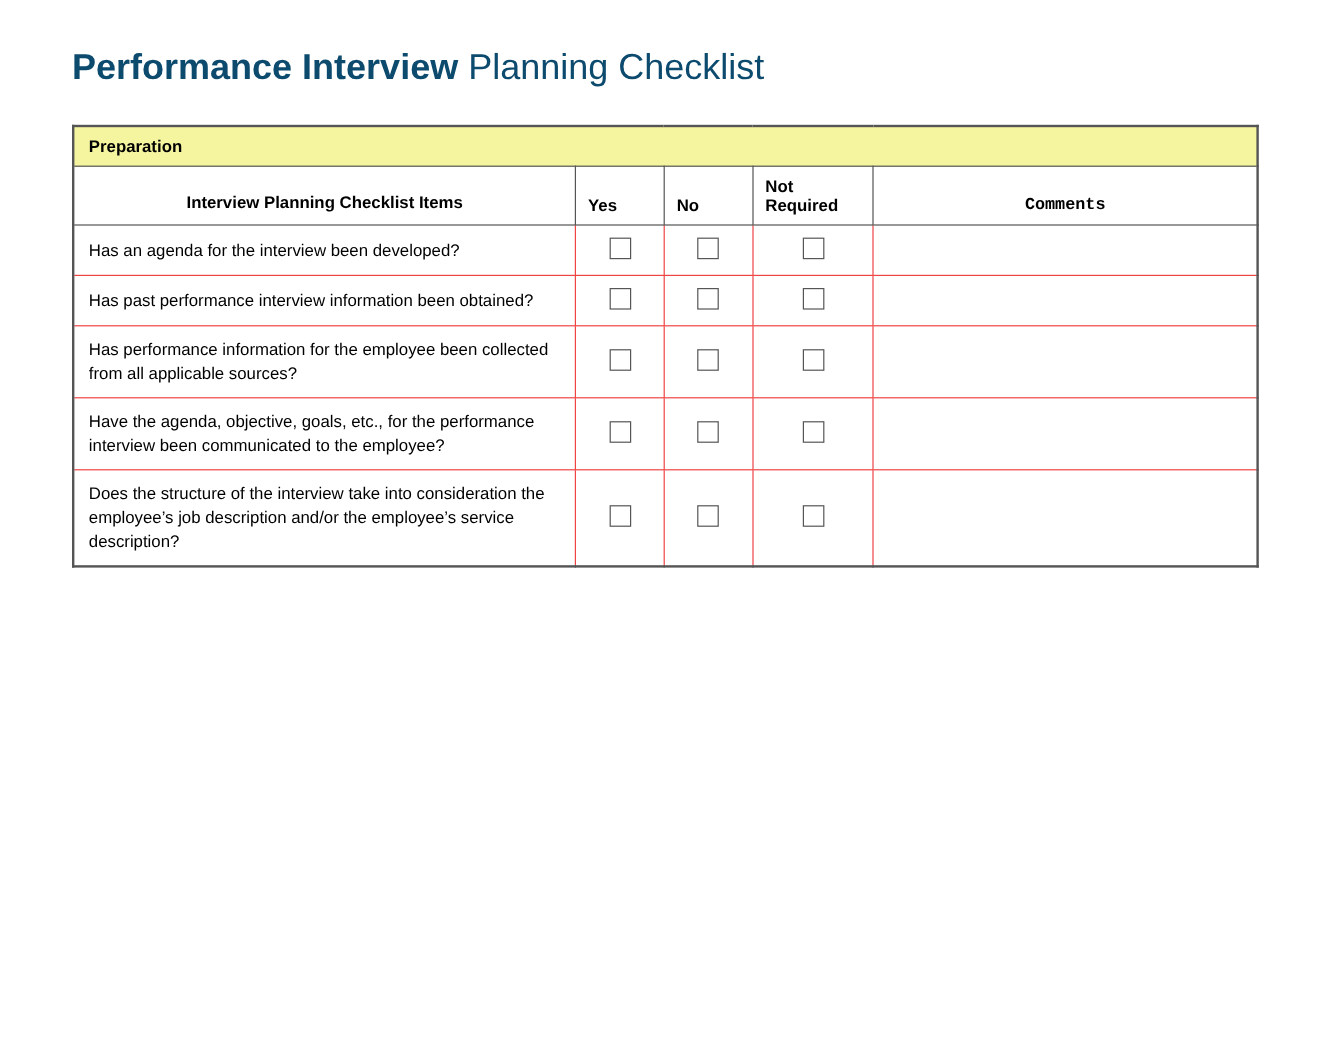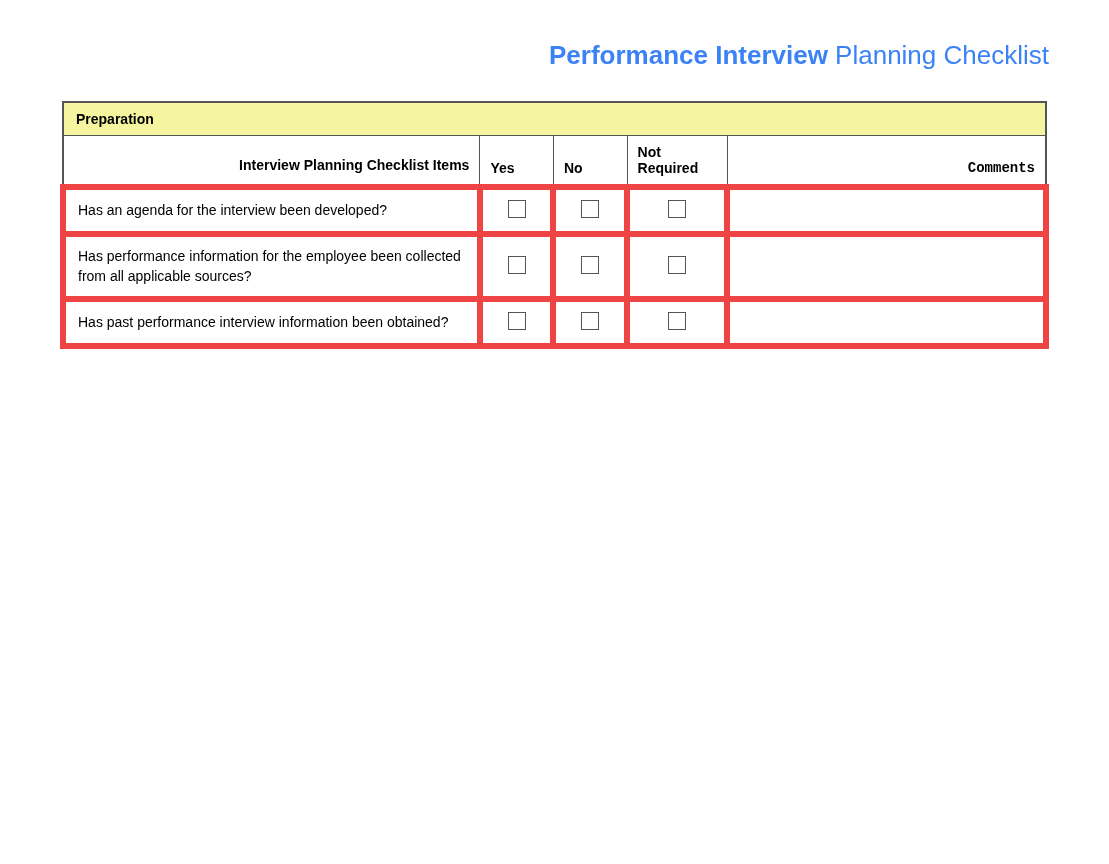--- a/index.html
+++ b/index.html
@@ -4,25 +4,24 @@
   <style>
     * { box-sizing: border-box; margin: 0; padding: 0; }
     body {
       font-family: Arial, sans-serif;
       font-size: 14px;
       background: #fff;
       color: #000;
       padding: 40px 60px;
     }
     h1 {
-      font-size: 26px;
+      font-size: 30px;
       font-weight: normal;
       margin-bottom: 30px;
-      color: #3b82f6;
-      text-align: right;
+      color: #0c4a6e;
     }
     h1 strong {
       font-weight: bold;
     }
     .checklist-table {
       border-collapse: collapse;
       width: 100%;
       border: 2px solid #555;
       padding-left: 44px;
     }
@@ -30,30 +29,30 @@
       background-color: #f5f5a0;
       font-weight: bold;
       font-size: 14px;
       padding: 8px 12px;
       border: 1px solid #555;
       color: #000;
     }
     .col-header-row th {
       border: 1px solid #555;
       padding: 8px 10px;
-      text-align: right;
+      text-align: center;
       font-weight: bold;
       vertical-align: bottom;
       background: #fff;
     }
     .col-header-row th.center {
       text-align: left;
     }
     tbody tr td {
-      border: 6px solid #ef4444;
+      border: 1px solid #ef4444;
       padding: 10px 12px;
       vertical-align: middle;
     }
     .checkbox-cell {
       text-align: center;
       width: 60px;
     }
     .item-cell {
       width: 340px;
       line-height: 1.4;
@@ -93,27 +92,41 @@
   </thead>
   <tbody id="checklist-body">
   <tr>
         <td class="item-cell">Has an agenda for the interview been developed?</td>
         <td class="checkbox-cell"><span class="checkbox-box"></span></td>
         <td class="checkbox-cell"><span class="checkbox-box"></span></td>
         <td class="checkbox-cell"><span class="checkbox-box"></span></td>
         <td class="comments-cell"></td>
       </tr>
       <tr>
+        <td class="item-cell">Has past performance interview information been obtained?</td>
+        <td class="checkbox-cell"><span class="checkbox-box"></span></td>
+        <td class="checkbox-cell"><span class="checkbox-box"></span></td>
+        <td class="checkbox-cell"><span class="checkbox-box"></span></td>
+        <td class="comments-cell"></td>
+      </tr>
+      <tr>
         <td class="item-cell">Has performance information for the employee been collected from all applicable sources?</td>
         <td class="checkbox-cell"><span class="checkbox-box"></span></td>
         <td class="checkbox-cell"><span class="checkbox-box"></span></td>
         <td class="checkbox-cell"><span class="checkbox-box"></span></td>
         <td class="comments-cell"></td>
       </tr>
       <tr>
-        <td class="item-cell">Has past performance interview information been obtained?</td>
+        <td class="item-cell">Have the agenda, objective, goals, etc., for the performance interview been communicated to the employee?</td>
+        <td class="checkbox-cell"><span class="checkbox-box"></span></td>
+        <td class="checkbox-cell"><span class="checkbox-box"></span></td>
+        <td class="checkbox-cell"><span class="checkbox-box"></span></td>
+        <td class="comments-cell"></td>
+      </tr>
+      <tr>
+        <td class="item-cell">Does the structure of the interview take into consideration the employee’s job description and/or the employee’s service description?</td>
         <td class="checkbox-cell"><span class="checkbox-box"></span></td>
         <td class="checkbox-cell"><span class="checkbox-box"></span></td>
         <td class="checkbox-cell"><span class="checkbox-box"></span></td>
         <td class="comments-cell"></td>
       </tr>
     </tbody>
 </table>
 
 </body></html>

